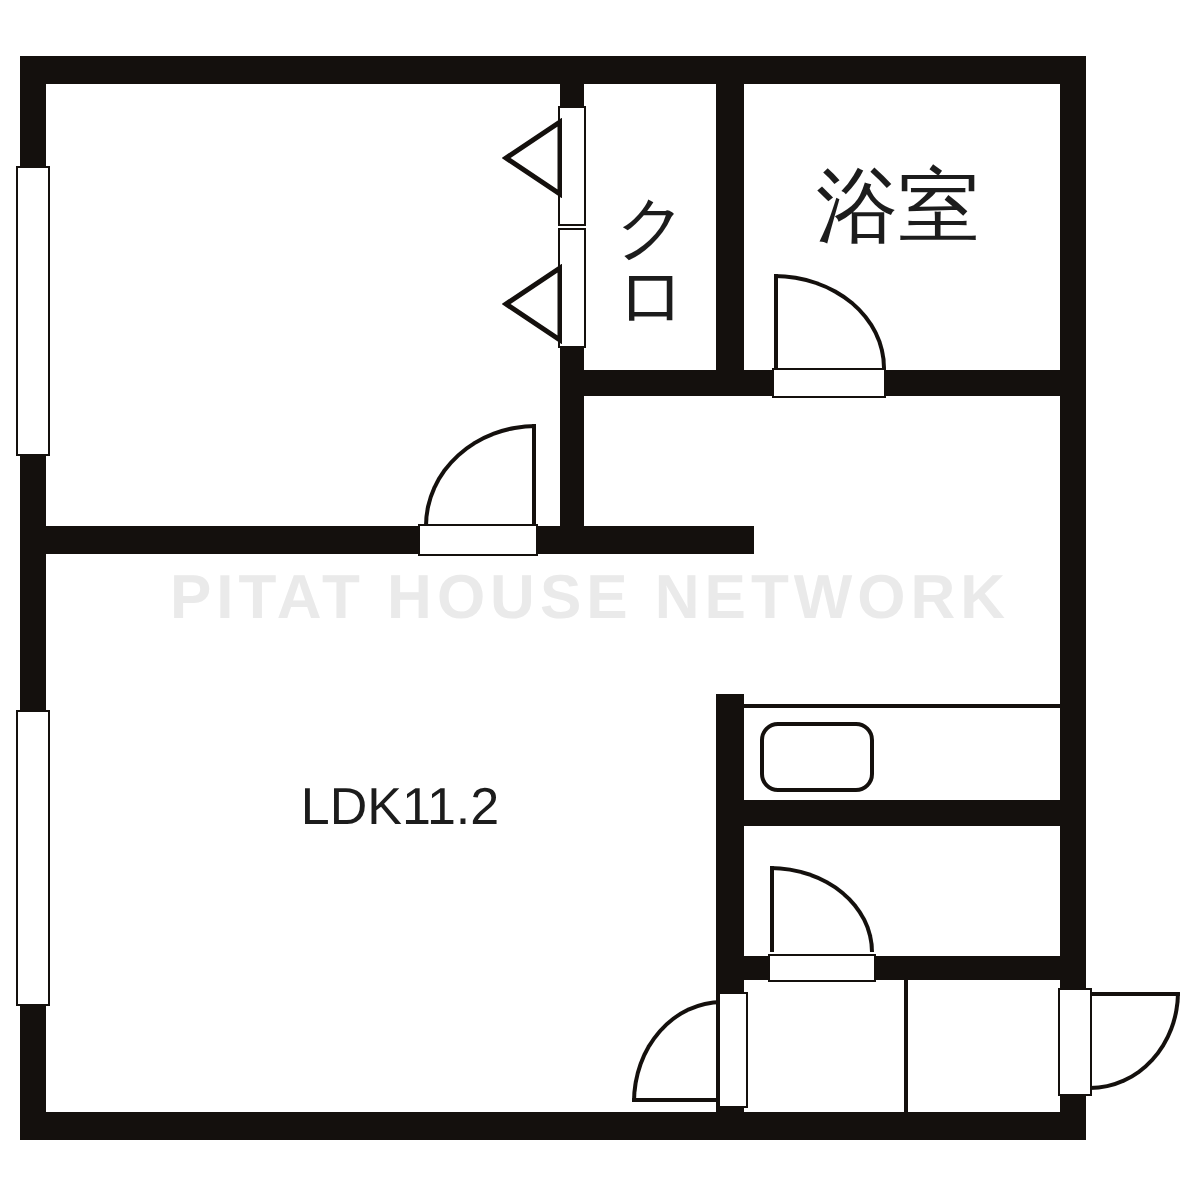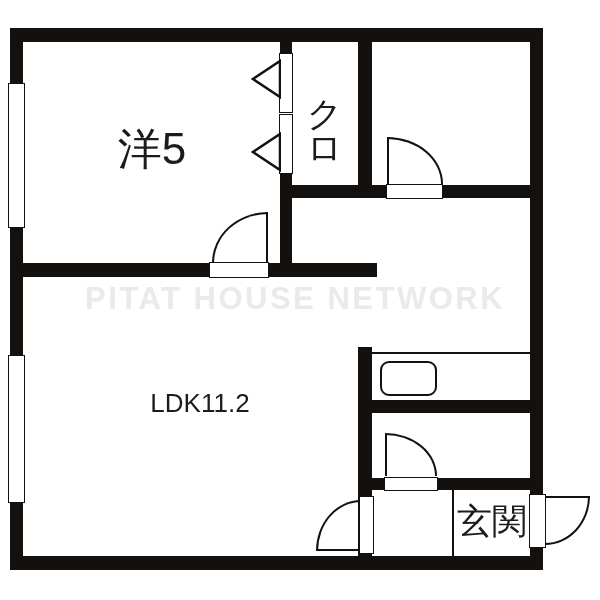--- a/index.html
+++ b/index.html
@@ -70,18 +70,17 @@
   <div class="leaf" style="left:359px;top:496px;width:15px;height:58px;"></div>
   <div class="leaf" style="left:529px;top:494px;width:17px;height:54px;"></div>
 
   <svg class="tri" style="left:251px;top:59px;" width="30" height="40" viewBox="0 0 30 40">
     <polygon points="29,2 29,38 2,20" fill="#ffffff" stroke="#14100d" stroke-width="2.5"></polygon>
   </svg>
   <svg class="tri" style="left:251px;top:132px;" width="30" height="40" viewBox="0 0 30 40">
     <polygon points="29,2 29,38 2,20" fill="#ffffff" stroke="#14100d" stroke-width="2.5"></polygon>
   </svg>
 
-  <div class="label f44" style="left:92px;top:126px;width:120px;">洋5</div>
   <div class="label f35 vert" style="left:306px;top:74px;">クロ</div>
+  <div class="label f41" style="left:389px;top:82px;width:120px;">浴室</div>
   <div class="label f40" style="left:100px;top:390px;width:200px;">LDK11.2</div>
-  <div class="label f35" style="left:452px;top:503px;width:80px;">玄関</div>
 
 </div>
 
 </body></html>

